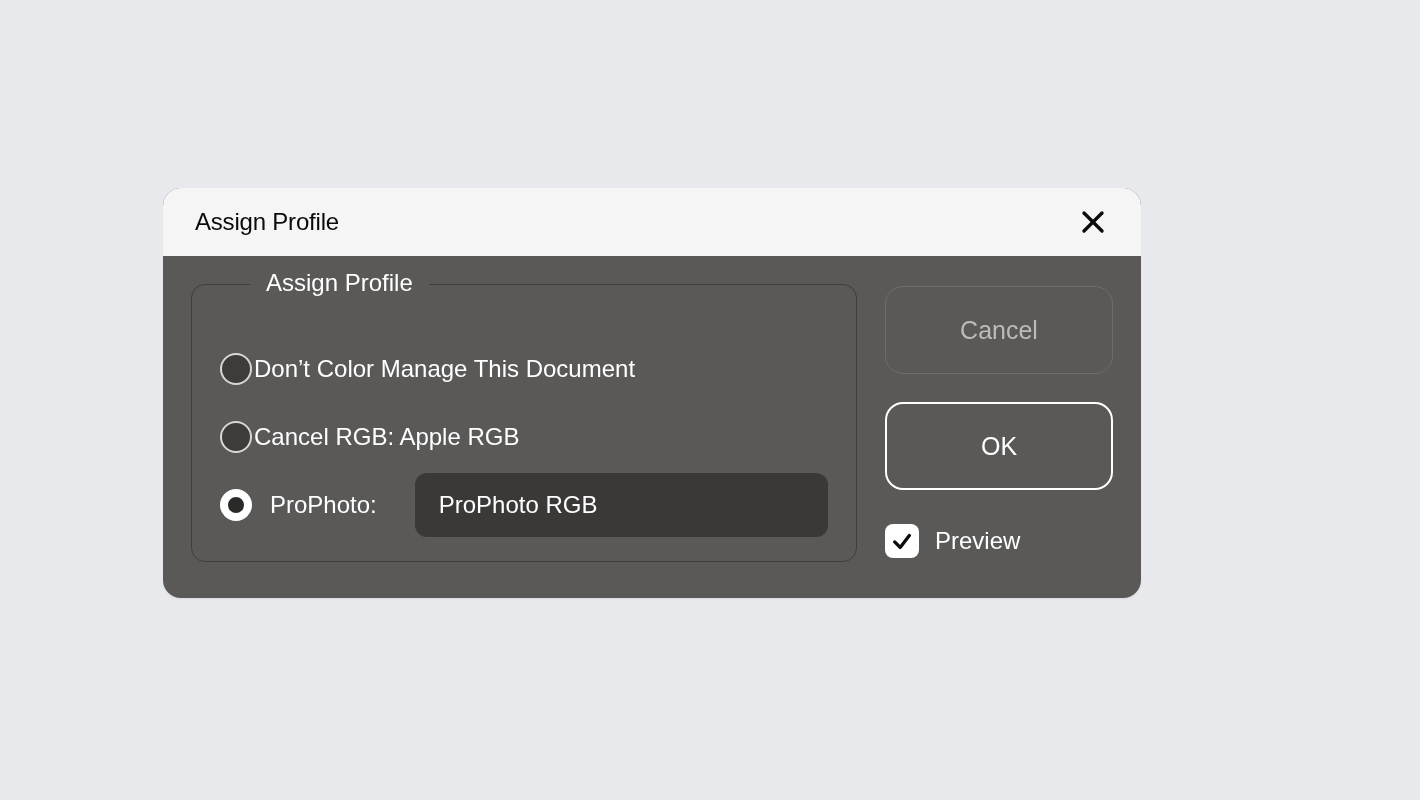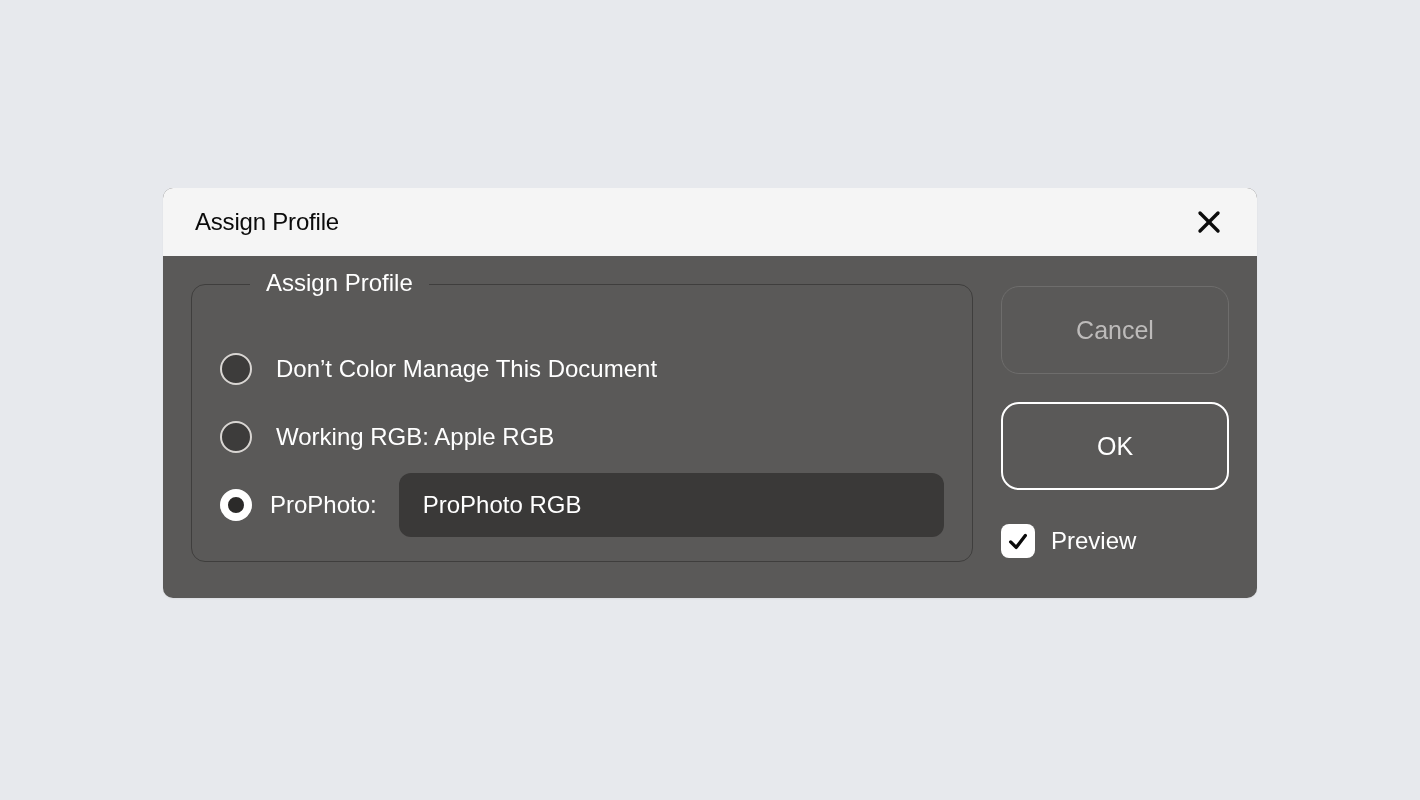--- a/index.html
+++ b/index.html
@@ -7,22 +7,22 @@
     width: 1420px;
     height: 800px;
     background: #e7e9ed;
     font-family: -apple-system, "Helvetica Neue", Arial, sans-serif;
     overflow: hidden;
   }
   .dialog {
     position: absolute;
     left: 163px;
     top: 188px;
-    width: 1094px;
-    border-radius: 10px;
+    width: 978px;
+    border-radius: 18px;
     overflow: hidden;
     box-shadow: 0 1px 2px rgba(0,0,0,0.05);
     background: #5a5958;
   }
   .titlebar {
     background: #f5f5f5;
     height: 68px;
     display: flex;
     align-items: center;
     justify-content: space-between;
@@ -64,21 +64,21 @@
     background: #5a5958;
     padding: 0 16px;
     color: #ffffff;
     font-size: 24px;
     font-weight: 400;
   }
 
   .radio-row {
     display: flex;
     align-items: center;
-    gap: 24px;
+    gap: 2px;
     height: 52px;
     margin-bottom: 16px;
   }
   .radio-row:last-child { margin-bottom: 0; }
 
   .radio-outer {
     width: 32px;
     height: 32px;
     border-radius: 50%;
     border: 2px solid #d9d6d3;
@@ -106,21 +106,21 @@
   .profile-select {
     flex: 1;
     height: 64px;
     background: #3a3938;
     border-radius: 12px;
     display: flex;
     align-items: center;
     padding: 0 24px;
     color: #ffffff;
     font-size: 24px;
-    margin-left: 4px;
+    margin-left: 20px;
   }
 
   .side {
     width: 228px;
     display: flex;
     flex-direction: column;
     gap: 28px;
     padding-top: 2px;
   }
   .btn {
@@ -183,21 +183,21 @@
     <div class="fieldset">
       <div class="legend">Assign Profile</div>
 
       <div class="radio-row">
         <div class="radio-outer"></div>
         <div class="radio-label">Don’t Color Manage This Document</div>
       </div>
 
       <div class="radio-row">
         <div class="radio-outer"></div>
-        <div class="radio-label">Working RGB: Apple RGB</div>
+        <div class="radio-label">Cancel RGB: Apple RGB</div>
       </div>
 
       <div class="radio-row profile-row">
         <div class="radio-outer selected"></div>
         <div class="radio-label">ProPhoto:</div>
         <div class="profile-select">
           <span>ProPhoto RGB</span>
         </div>
       </div>
     </div>

